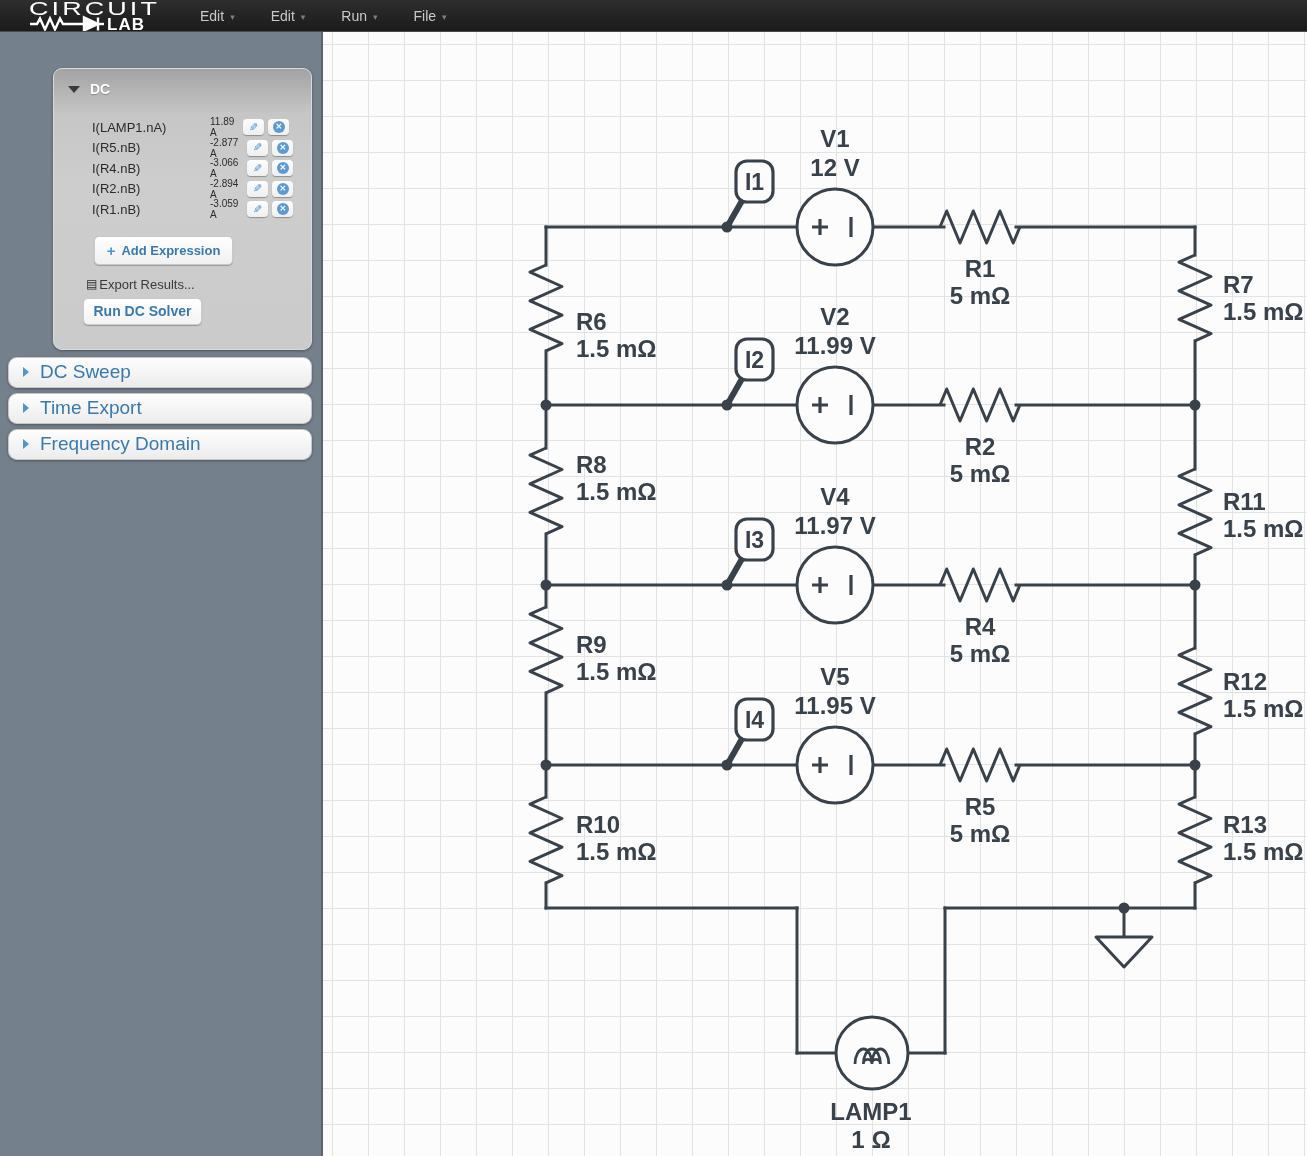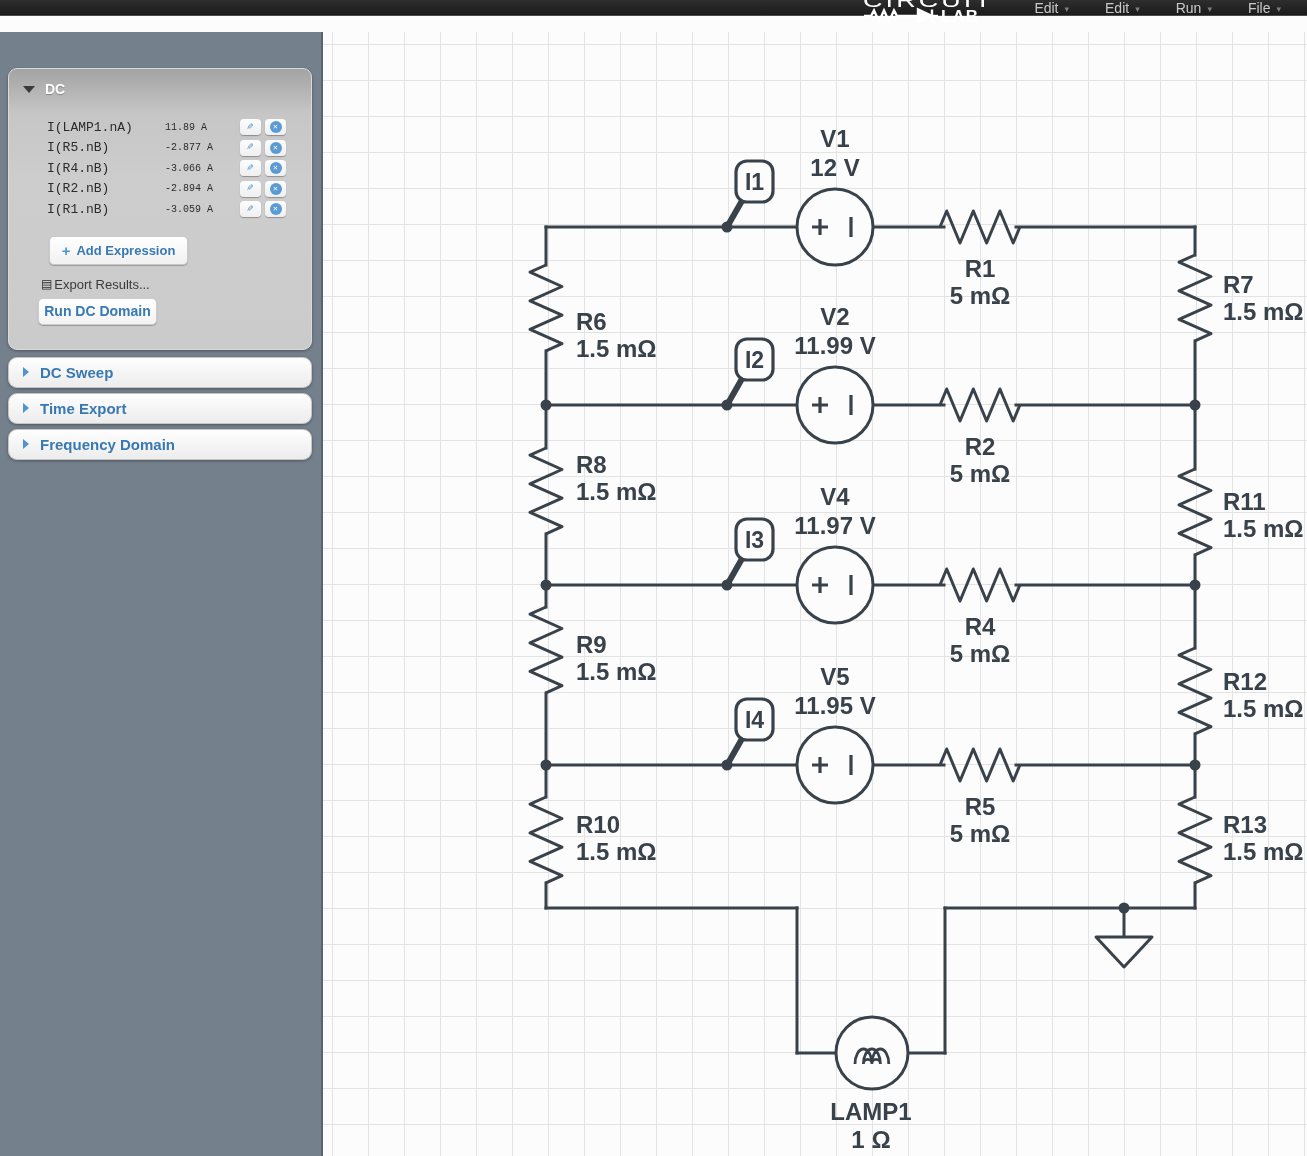--- a/index.html
+++ b/index.html
@@ -1,50 +1,50 @@
 <!DOCTYPE html>
 <html><head>
 <meta charset="utf-8">
 <style>
   * { margin:0; padding:0; box-sizing:border-box; }
   html,body { width:1307px; height:1156px; overflow:hidden;
     font-family:"Liberation Sans", sans-serif; background:#FCFCFC; }
   #stage { position:relative; width:1307px; height:1156px; }
 
   
-  .topbar { position:absolute; left:0; top:0; width:1307px; height:16px;
+  .topbar { position:absolute; left:0; top:0; width:1307px; height:32px;
     background:linear-gradient(180deg,#2E2E2E 0%,#232323 55%,#1B1B1B 100%);
-    border-bottom:1px solid #4a4a4a; display:flex; align-items:center; z-index:10;justify-content:flex-end; }
+    border-bottom:1px solid #4a4a4a; display:flex; align-items:center; z-index:10; }
   .logo { margin-left:28px; width:140px; height:30px; cursor:pointer; }
   .menus { display:flex; margin-left:22px; height:32px; align-items:center; }
   .menu-item { color:#C9C9C9; font-size:14px; padding:0 10px; margin-right:16px;
     display:flex; align-items:center; cursor:pointer; }
   .menu-item .caret { color:#7E7E7E; font-size:9px; margin-left:6px; padding-top:2px; }
 
   
   .canvas { position:absolute; left:0; top:32px; width:1307px; height:1124px;
     background-color:#FCFCFC;
     background-image:linear-gradient(to right,#E3E3E3 1px,transparent 1px),
                      linear-gradient(to bottom,#E3E3E3 1px,transparent 1px);
     background-size:36px 36px; background-position:8px 12px; }
   #schematic-svg { position:absolute; left:0; top:0; }
   #schematic-svg text { font-family:"Liberation Sans", sans-serif; font-weight:bold; }
 
   
   .sidebar { position:absolute; left:0; top:32px; width:323px; height:1124px;
     background:#75808D; border-right:2px solid #5A636E; z-index:5; padding:36px 9px 0 8px; }
   .panel { border-radius:9px; box-shadow:0 1px 3px rgba(0,0,0,0.35); }
   .dc-panel { background:linear-gradient(180deg,#A3A3A3 0%,#C6C6C6 16%,#CDCDCD 40%,#CBCBCB 100%);
-    border:1px solid #DADADA; padding:8px 0 24px 0; margin-bottom:7px; }
+    border:1px solid #DADADA; padding:8px 0 24px 0; margin-bottom:7px;margin-left:45px; }
   .dc-header { display:flex; align-items:center; height:24px; padding-left:14px; cursor:pointer; }
   .tri-down { width:0; height:0; border-left:6px solid transparent; border-right:6px solid transparent;
     border-top:7px solid #3A3A3A; margin-right:10px; }
   .dc-title { color:#FFFFFF; font-size:14px; font-weight:bold; text-shadow:0 1px 1px rgba(0,0,0,.25); }
   .expr-list { margin-top:16px; }
-  .expr-row { display:flex; align-items:center; height:20.5px; padding-left:38px; padding-right:25px;font-family:Liberation Mono, monospace; }
+  .expr-row { display:flex; align-items:center; height:20.5px; padding-left:38px; padding-right:25px; }
   .expr-name { flex:0 0 118px; font-size:13px; color:#2B2B2B; }
   .expr-value { flex:1; text-align:left; font-size:10px; color:#2B2B2B; padding-right:5px; }
   .mini-btn { width:21px; height:16px; border-radius:4px; margin-left:4px; flex:0 0 auto;
     background:linear-gradient(#FDFDFD,#EFEFEF); box-shadow:0 1px 1px rgba(0,0,0,.3);
     display:flex; align-items:center; justify-content:center; cursor:pointer; }
   .pencil { color:#4E94D0; font-size:11px; line-height:1; transform:scaleX(-1); }
   .del-dot { width:12px; height:12px; border-radius:50%; background:#5B9BD5; color:#fff;
     font-size:8px; line-height:12px; text-align:center; font-weight:bold; }
   .add-btn { margin:16px 0 0 40px; width:139px; height:29px; border-radius:5px;
     background:linear-gradient(#FFFFFF,#F1F1F1); border:1px solid #C9C9C9;
@@ -56,21 +56,21 @@
   .export-label { font-size:13px; color:#3A3A3A;text-align:center; }
   .run-btn { margin:6px 0 0 29px; width:119px; height:27px; border-radius:5px;
     background:linear-gradient(#FFFFFF,#F3F3F3); border:1px solid #CCCCCC;
     box-shadow:0 1px 1px rgba(0,0,0,.25); color:#3879B2; font-weight:bold; font-size:14px;
     display:flex; align-items:center; justify-content:center; cursor:pointer; }
   .collapsed-panel { height:31px; margin-bottom:5px;
     background:linear-gradient(#FEFEFE,#ECECEC); border:1px solid #C6C6C6;
     display:flex; align-items:center; padding-left:14px; cursor:pointer; }
   .tri-right { width:0; height:0; border-top:5px solid transparent; border-bottom:5px solid transparent;
     border-left:6px solid #4E94D0; margin-right:11px; }
-  .collapsed-title { color:#3879B2; font-size:15px; font-weight:bold; }
+  .collapsed-title { color:#3879B2; font-size:19px; font-weight:normal; }
 </style>
 </head>
 <body>
 
 <div id="stage">
 
   <div class="topbar">
     <svg class="logo" viewBox="0 0 140 30">
       <text x="1" y="14" fill="#FFFFFF" font-size="17.5" font-family="Liberation Sans, sans-serif" letter-spacing="2" textLength="131" lengthAdjust="spacingAndGlyphs">CIRCUIT</text>
       <g stroke="#FFFFFF" stroke-width="2.4" fill="none">
@@ -318,21 +318,21 @@
         </div>
       <div class="add-btn">
         <span class="plus">+</span>
         <span>Add Expression</span>
       </div>
       <div class="export-row">
         <span class="export-icon">▤</span>
         <span class="export-label">Export Results...</span>
       </div>
       <div class="run-btn">
-        <span>Run DC Domain</span>
+        <span>Run DC Solver</span>
       </div>
     </div>
     <div id="collapsed-panels">
         <div class="panel collapsed-panel">
           <span class="tri-right"></span>
           <span class="collapsed-title">DC Sweep</span>
         </div>
         <div class="panel collapsed-panel">
           <span class="tri-right"></span>
           <span class="collapsed-title">Time Export</span>

